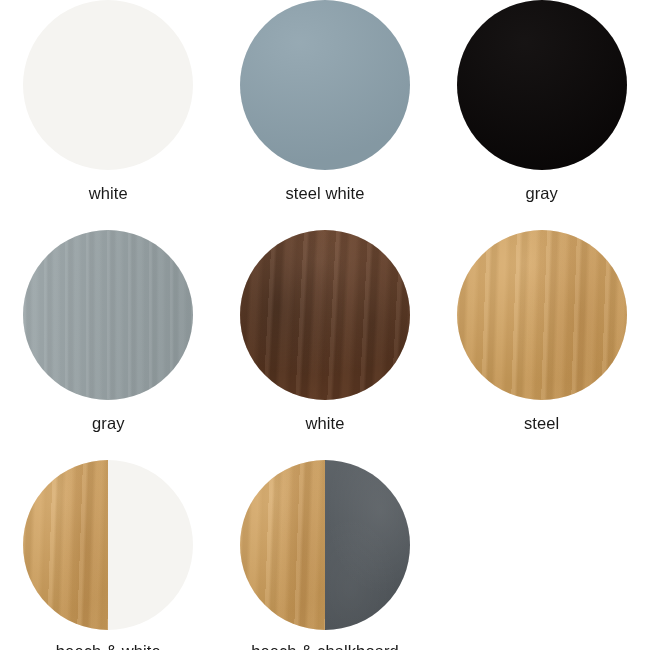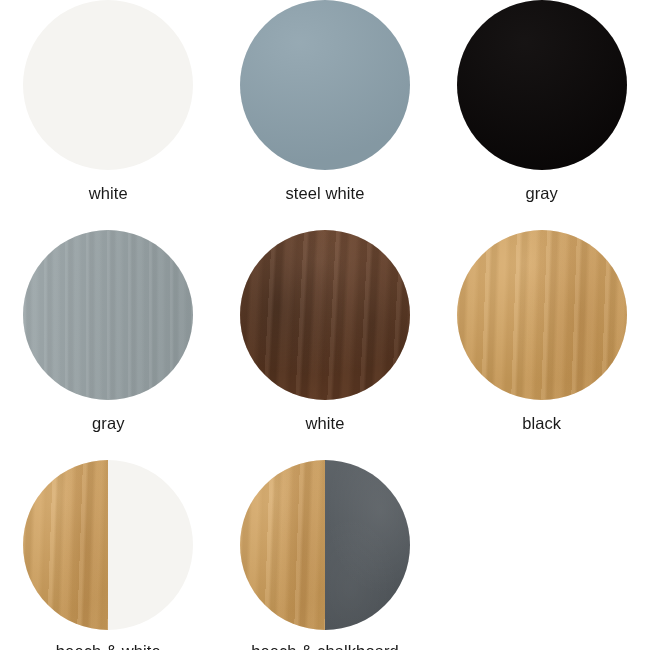--- a/index.html
+++ b/index.html
@@ -202,21 +202,21 @@
       <div class="disc">
         <div class="fill fill-walnut"></div>
       </div>
       <div class="label">white</div>
     </div>
 
     <div class="swatch-cell">
       <div class="disc">
         <div class="fill fill-beech"></div>
       </div>
-      <div class="label">black</div>
+      <div class="label">steel</div>
     </div>
 
   </div>
 
   <div class="swatch-row" id="row-3">
 
     <div class="swatch-cell">
       <div class="disc split">
         <div class="half half-left fill-beech"></div>
         <div class="half half-right fill-white"></div>

